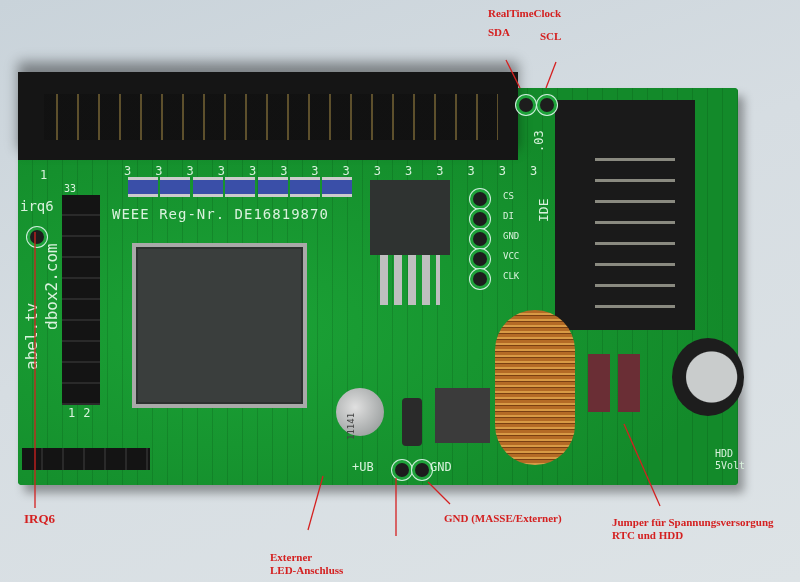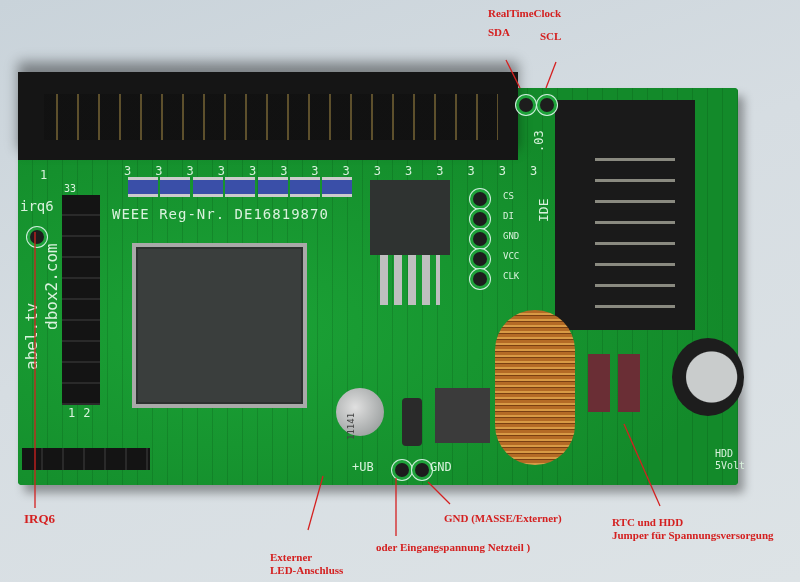--- a/index.html
+++ b/index.html
@@ -143,19 +143,18 @@
 
 <div class="anno" style="left:488px;top:7px">RealTimeClock</div>
 <div class="anno" style="left:488px;top:26px">SDA</div>
 <div class="anno" style="left:540px;top:30px">SCL</div>
 <div class="anno big" style="left:24px;top:512px">IRQ6</div>
 <div class="anno" style="left:270px;top:551px">
   <div>Externer</div>
   <div>LED-Anschluss</div>
 </div>
 <div class="anno" style="left:376px;top:541px">
-  <div>oder Eingangspannung Netzteil )</div>
 </div>
 <div class="anno" style="left:444px;top:512px">GND (MASSE/Externer)</div>
 <div class="anno" style="left:612px;top:516px">
+  <div>Jumper für Spannungsversorgung</div>
   <div>RTC und HDD</div>
-  <div>Jumper für Spannungsversorgung</div>
 </div>
 
 </body></html>

